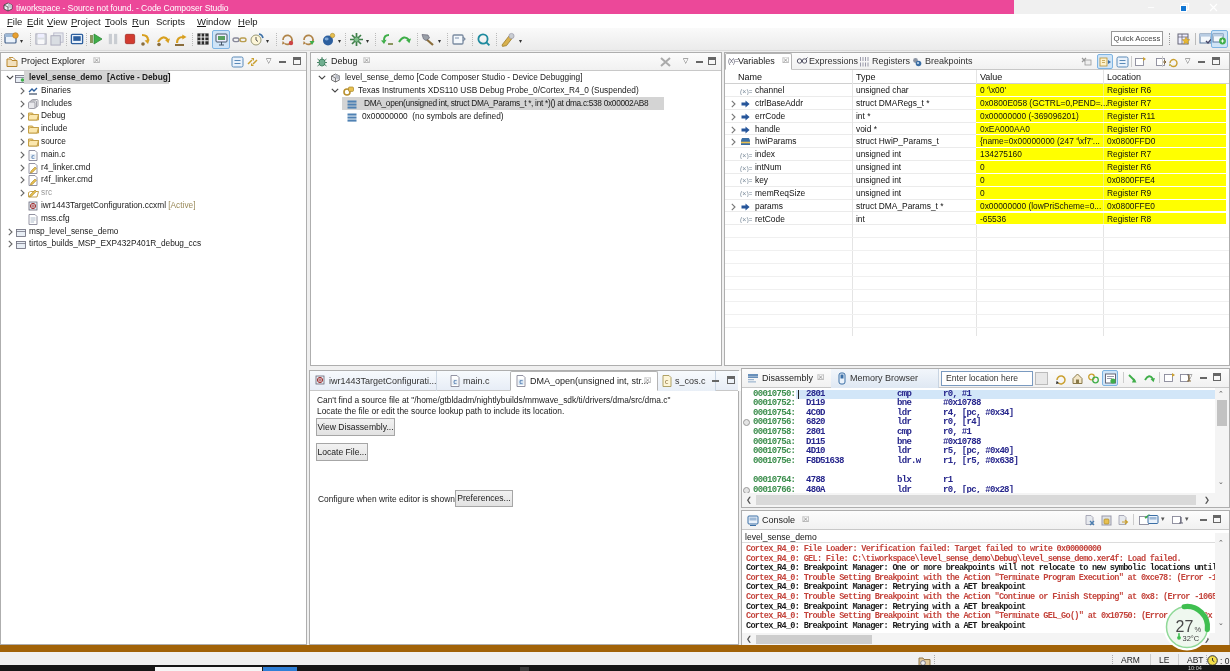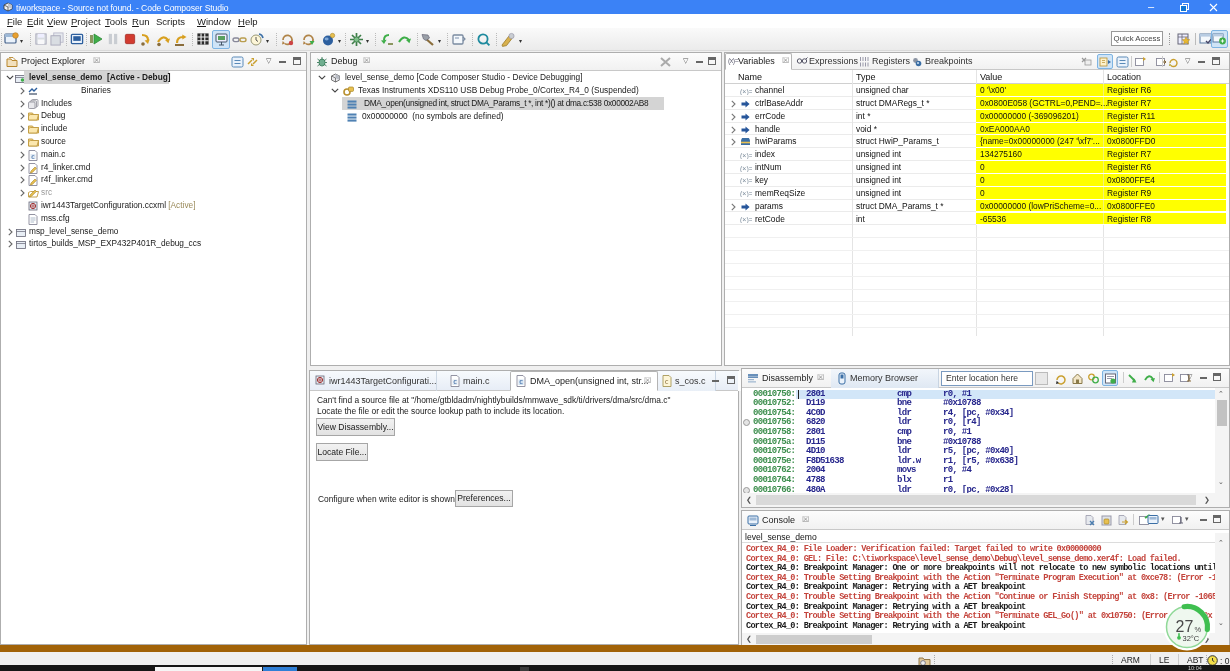--- a/index.html
+++ b/index.html
@@ -10,21 +10,21 @@
 .tabbar { position:absolute; left:0; top:0; right:0; height:18px; background:linear-gradient(#fcfcfc,#f1f1f1); border-bottom:1px solid #c8c8c8; }
 .tab { position:absolute; top:0; height:18px; font-size:9px; color:#333; }
 .tab.active { background:#fff; border:1px solid #b4b4b4; border-bottom:1px solid #fff; border-radius:2px 2px 0 0; }
 svg { display:block; }
 .icon { position:absolute; }
 .tx { position:absolute; white-space:pre; }
 </style>
 </head>
 <body>
 
-<div class="abs" id="titlebar" style="left:0;top:0;width:1230px;height:14px;background:#3b82f6;">
+<div class="abs" id="titlebar" style="left:0;top:0;width:1014px;height:14px;background:#ec4899;">
   <svg class="icon" style="left:3px;top:2px;" width="10" height="10" viewBox="0 0 10 10">
       <path d="M1 3 L5 1 L9 3 L9 7 L5 9 L1 7 Z" fill="#f0f0f4" stroke="#333" stroke-width="0.8"></path>
       <path d="M1 3 L5 5 L9 3 M5 5 V9" stroke="#333" stroke-width="0.7" fill="none"></path>
       <path d="M5 1 L9 3 L9 7 L5 5 Z" fill="#c0c4cc"></path>
     </svg>
   <div class="tx" style="left:16px;top:2.5px;font-size:8.6px;letter-spacing:-0.1px;color:#fff;">tiworkspace - Source not found. - Code Composer Studio</div>
   <div class="tx" style="left:1148px;top:0px;font-size:11px;color:#fff;">–</div>
   <svg class="icon" style="left:1180px;top:3px;" width="9" height="9" viewBox="0 0 9 9">
       <rect x="2.5" y="0.5" width="6" height="6" fill="none" stroke="#fff" stroke-width="1"></rect>
       <rect x="0.5" y="2.5" width="6" height="6" fill="#1176d3" stroke="#fff" stroke-width="1"></rect>
@@ -234,21 +234,21 @@
         <span class="abs" style="left:28px;top:0px;height:13px;line-height:13px;font-weight:bold;">level_sense_demo&nbsp; [Active - Debug]</span>
       </div>
     <div class="abs" style="left:0;top:13px;width:305px;height:13px;">
         <svg class="icon" style="left:19px;top:3px" width="5" height="8" viewBox="0 0 5 8">
           <path d="M0.8 0.8 L4 4 L0.8 7.2" stroke="#666" stroke-width="1.1" fill="none"></path>
         </svg>
         <svg class="icon" style="left:27px;top:2px" width="10" height="10" viewBox="0 0 10 10">
           <path d="M1 6 l3-3 2 2 3-3" stroke="#2d5f9e" stroke-width="1.4" fill="none"></path>
           <rect x="1" y="7" width="8" height="2" fill="#8a93a2"></rect>
         </svg>
-        <span class="tx" style="left:40px;top:0;line-height:13px;margin-left:40px;">Binaries</span>
+        <span class="tx" style="left:40px;top:0;line-height:13px;">Binaries</span>
       </div>
     <div class="abs" style="left:0;top:26px;width:305px;height:13px;">
         <svg class="icon" style="left:19px;top:3px" width="5" height="8" viewBox="0 0 5 8">
           <path d="M0.8 0.8 L4 4 L0.8 7.2" stroke="#666" stroke-width="1.1" fill="none"></path>
         </svg>
         <svg class="icon" style="left:27px;top:2px" width="11" height="10" viewBox="0 0 11 10">
           <rect x="3.5" y="0.5" width="6.5" height="7" rx="1" fill="#f8f8f8" stroke="#8a8a96" stroke-width="0.8"></rect>
           <rect x="2" y="1.8" width="6.5" height="7" rx="1" fill="#f0f0f2" stroke="#8a8a96" stroke-width="0.8"></rect>
           <rect x="0.5" y="3" width="6.5" height="6.5" rx="1" fill="#e8e8ec" stroke="#8a8a96" stroke-width="0.8"></rect>
         </svg>
@@ -800,26 +800,20 @@
         <span class="tx" style="left:64px;top:0;line-height:9.6px;">4D10</span>
         <span class="tx" style="left:155px;top:0;line-height:9.6px;">ldr</span>
         <span class="tx" style="left:201px;top:0;line-height:9.6px;">r5, [pc, #0x40]</span>
       </div>
   <div class="abs" style="left:0;top:68.7px;width:473px;height:9.6px;">
         <span class="tx" style="left:11px;top:0;line-height:9.6px;color:#3c8e4d;">0001075e:</span>
         <span class="tx" style="left:64px;top:0;line-height:9.6px;">F8D51638</span>
         <span class="tx" style="left:155px;top:0;line-height:9.6px;">ldr.w</span>
         <span class="tx" style="left:201px;top:0;line-height:9.6px;">r1, [r5, #0x638]</span>
       </div>
-  <div class="abs" style="left:0;top:78.3px;width:473px;height:9.6px;">
-        <span class="tx" style="left:11px;top:0;line-height:9.6px;color:#3c8e4d;">00010762:</span>
-        <span class="tx" style="left:64px;top:0;line-height:9.6px;">2004</span>
-        <span class="tx" style="left:155px;top:0;line-height:9.6px;">movs</span>
-        <span class="tx" style="left:201px;top:0;line-height:9.6px;">r0, #4</span>
-      </div>
   <div class="abs" style="left:0;top:87.9px;width:473px;height:9.6px;">
         <span class="tx" style="left:11px;top:0;line-height:9.6px;color:#3c8e4d;">00010764:</span>
         <span class="tx" style="left:64px;top:0;line-height:9.6px;">4788</span>
         <span class="tx" style="left:155px;top:0;line-height:9.6px;">blx</span>
         <span class="tx" style="left:201px;top:0;line-height:9.6px;">r1</span>
       </div>
   <div class="abs" style="left:0;top:97.5px;width:473px;height:9.6px;">
         <div class="abs" style="left:1px;top:1px;width:7px;height:7px;border-radius:50%;background:#e4e4e4;border:1px solid #9a9a9a;"></div>
         <span class="tx" style="left:11px;top:0;line-height:9.6px;color:#3c8e4d;">00010766:</span>
         <span class="tx" style="left:64px;top:0;line-height:9.6px;">480A</span>

